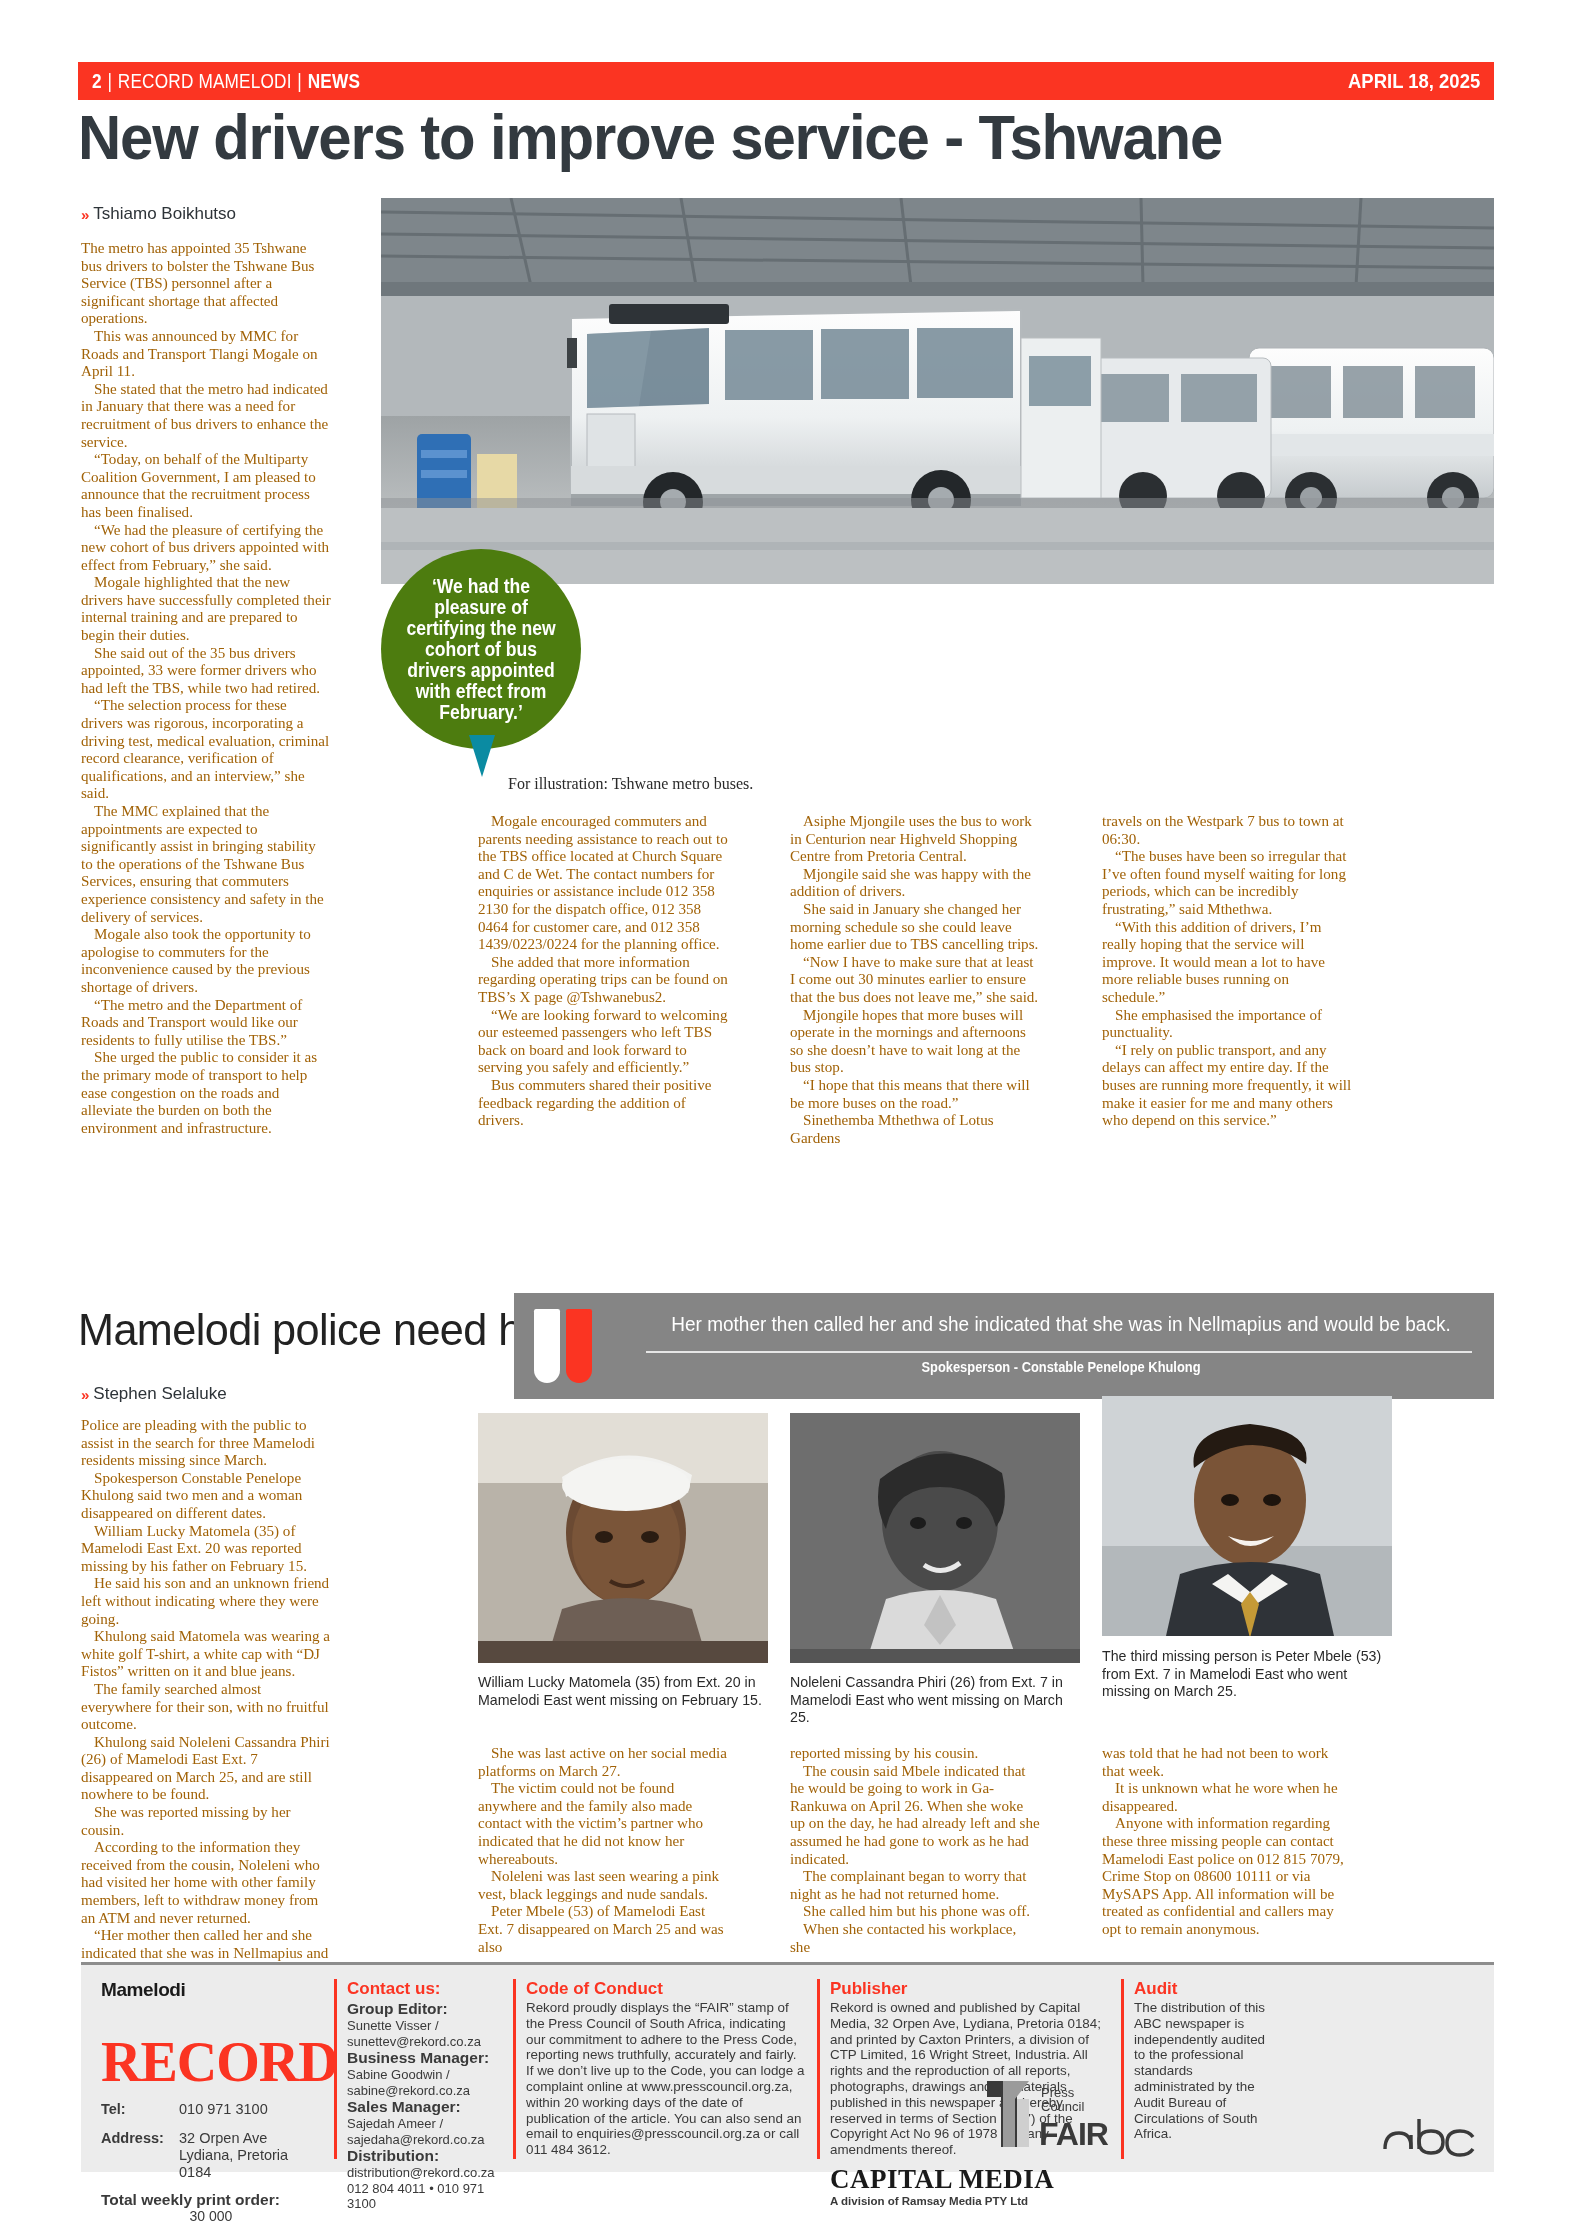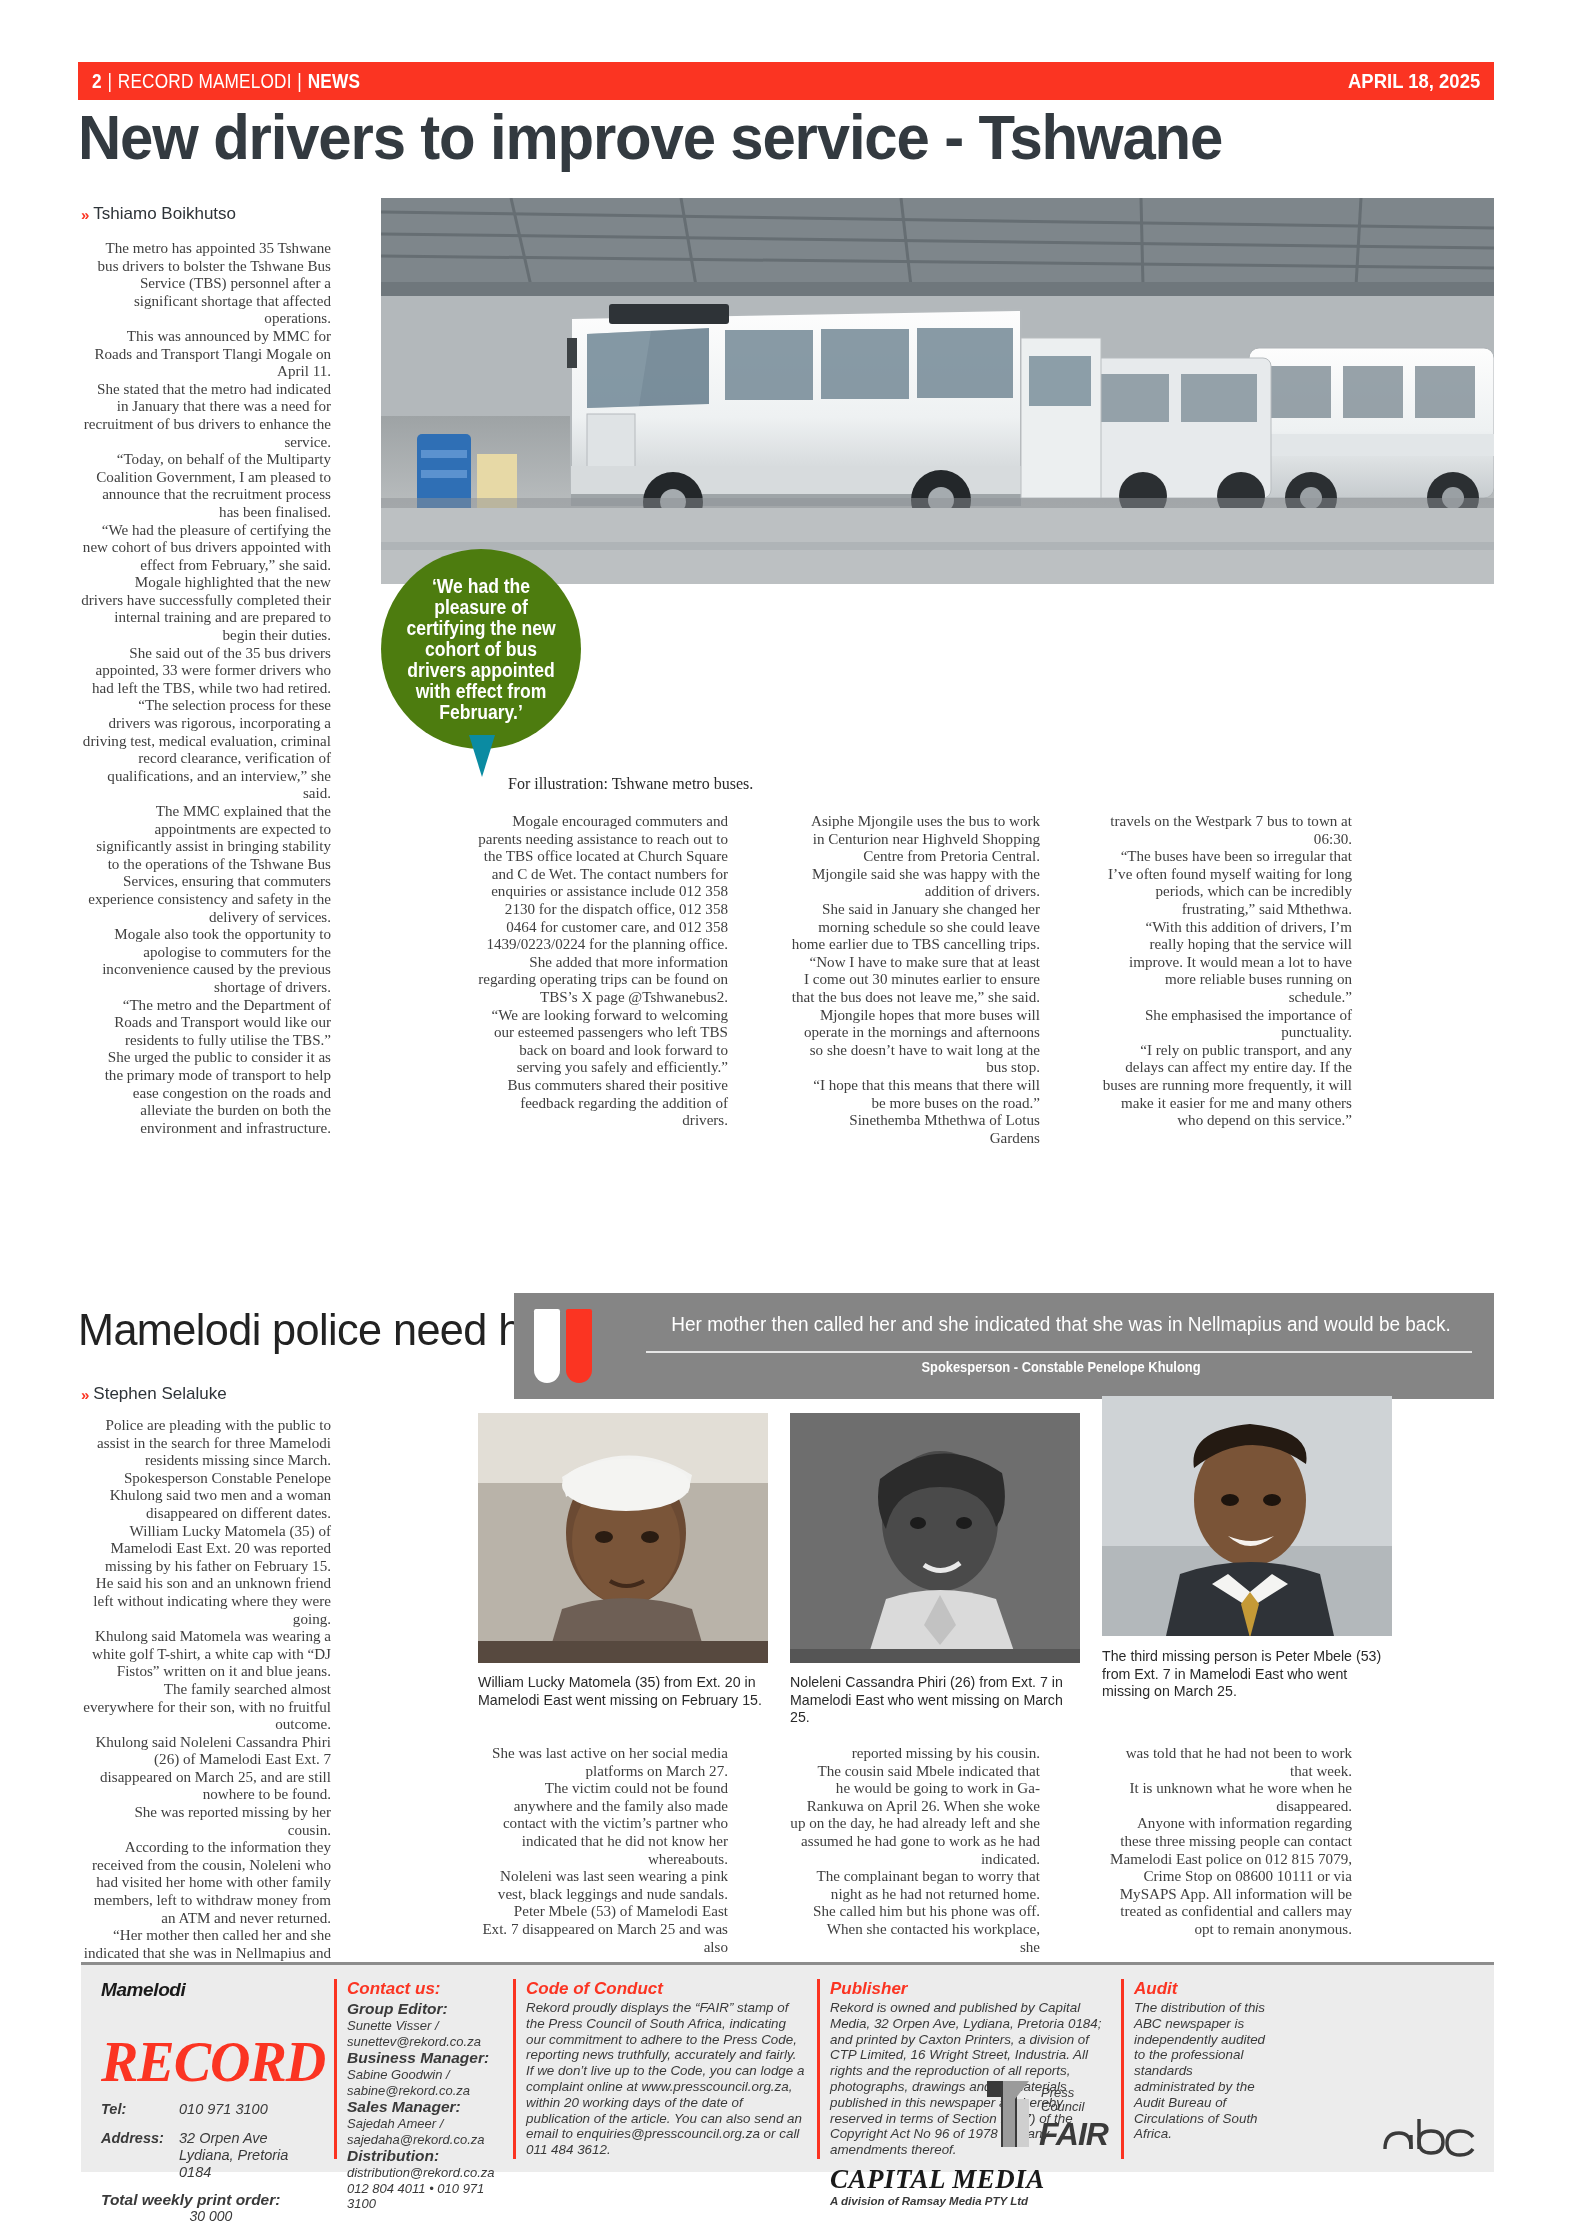--- a/index.html
+++ b/index.html
@@ -42,21 +42,21 @@
   
   .byline { display:flex; align-items:center; gap:6px;
     font-family:"Liberation Sans", sans-serif; font-size:17px; color:#2d3338; }
   .chev { color:#fb3422; font-size:15px; font-weight:700; letter-spacing:-2px; }
 
   .byline1 { position:absolute; left:3px; top:204px; }
   .byline2 { position:absolute; left:3px; top:1384px; }
 
   
   .col { position:absolute; font-family:"Liberation Serif", serif;
-    font-size:15.1px; line-height:17.6px; color:#404040; text-align:right; }
+    font-size:15.1px; line-height:17.6px; color:#a16207; text-align:left; }
   .col p { margin:0; text-indent:13px; }
   .col p.first { text-indent:0; }
 
   #s1c1 { left:3px; top:240px; width:250px; }
 
   #s1c2 { left:400px; top:813px; width:250px; }
   #s1c3 { left:712px; top:813px; width:250px; }
   #s1c4 { left:1024px; top:813px; width:250px; }
 
   
@@ -118,21 +118,21 @@
   #p2b { left:712px; top:1413px; }
   #p2c { left:1024px; top:1396px; height:240px; }
   .p2cap { position:absolute; width:290px;
     font-family:"Liberation Sans", sans-serif; font-size:14.2px; line-height:17.6px; color:#2a2a2a; }
   #cap2a { left:400px; top:1674px; }
   #cap2b { left:712px; top:1674px; }
   #cap2c { left:1024px; top:1648px; }
 
   
   .footer { position:absolute; left:3px; top:1962px; width:1413px; height:210px;
-    background:#ececec; border-top:3px solid #8d8d8d;font-style:italic; }
+    background:#ececec; border-top:3px solid #8d8d8d; }
   .fcol { position:absolute; top:14px; font-family:"Liberation Sans", sans-serif; color:#3a3a3a; }
   .fdiv { position:absolute; top:14px; width:3px; height:180px; background:#fb3422; }
 
   .f-head { color:#fb3422; font-weight:700; font-size:17px; margin-bottom:1px; }
   .f-sub { font-weight:700; font-size:15.5px; color:#3a3a3a; }
   .f-txt { font-size:13px; line-height:15.5px; color:#3a3a3a; }
   .f-body { font-size:13.4px; line-height:15.8px; color:#3a3a3a; }
 
   #fc1 { left:20px; width:220px; }
   .mast-small { font-family:"Liberation Sans", sans-serif; font-weight:700;

